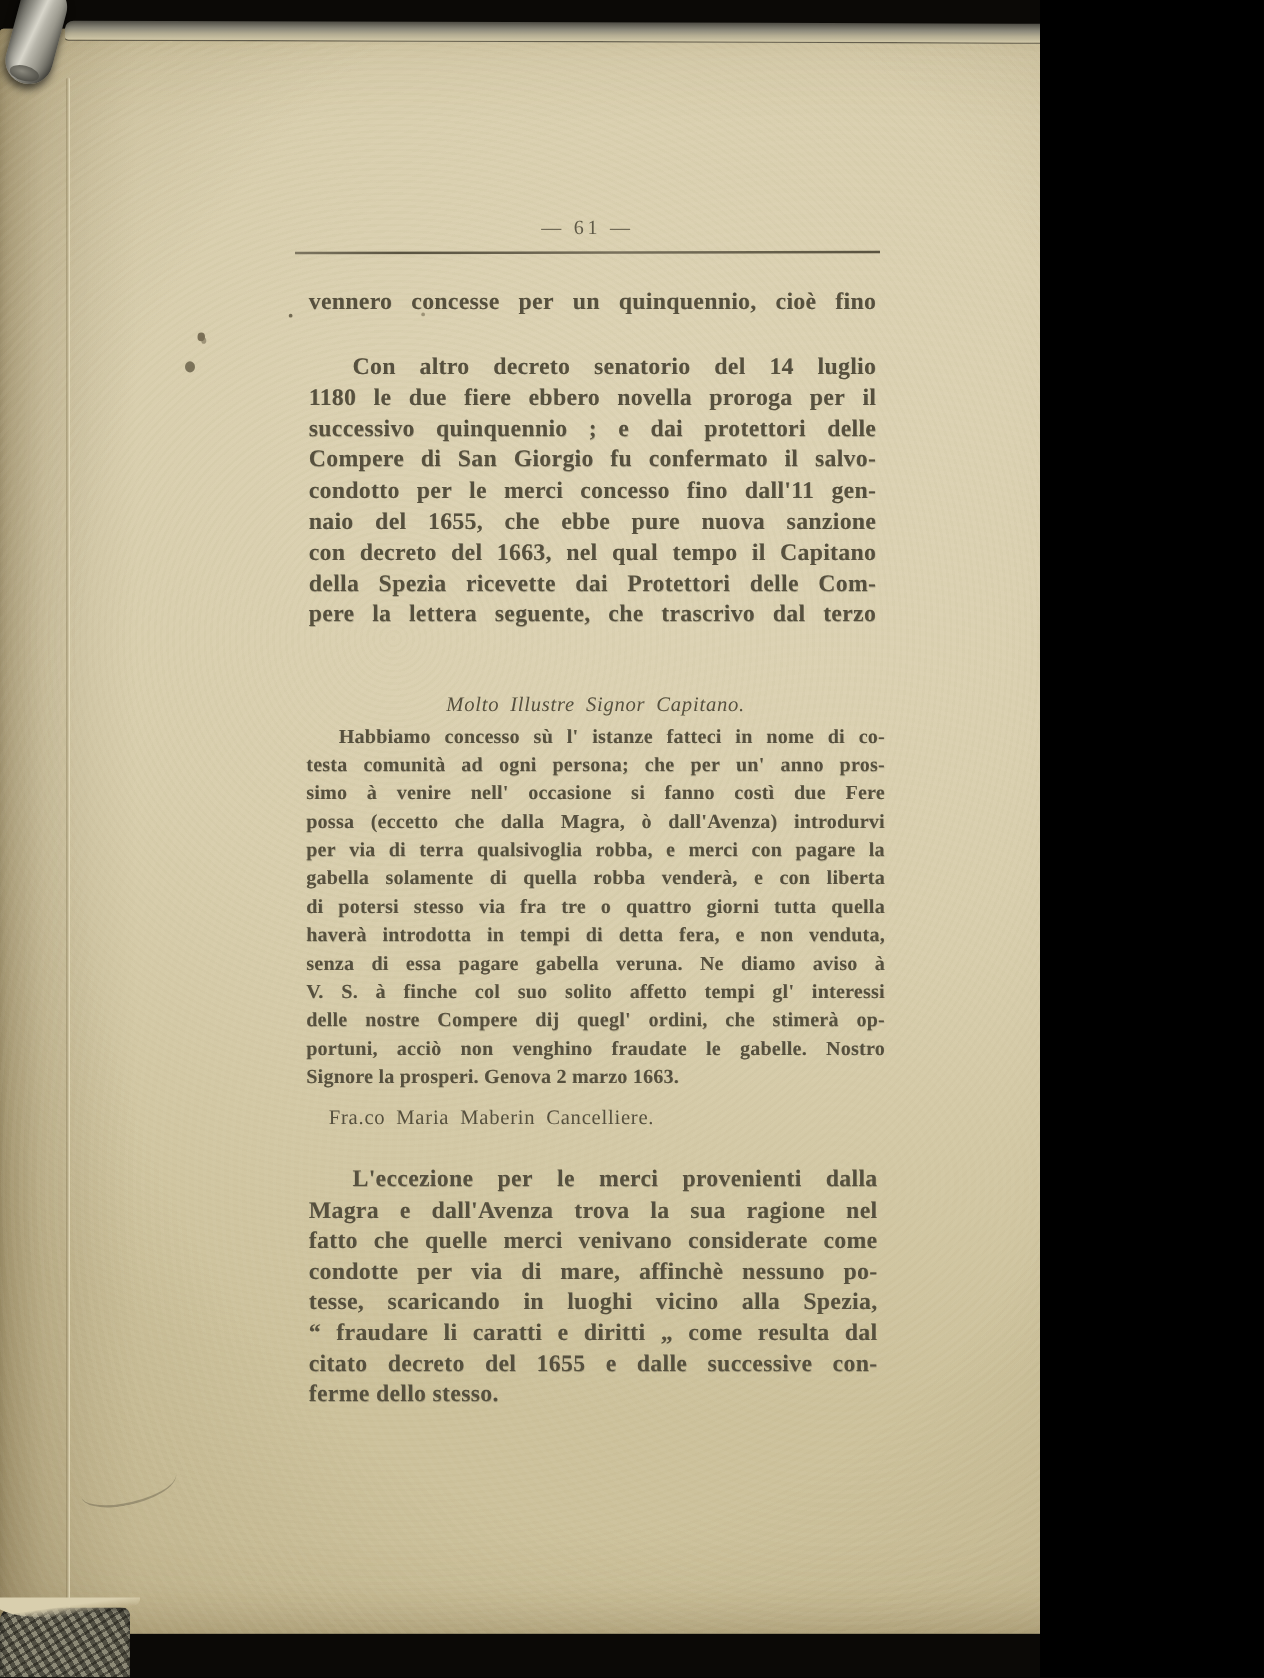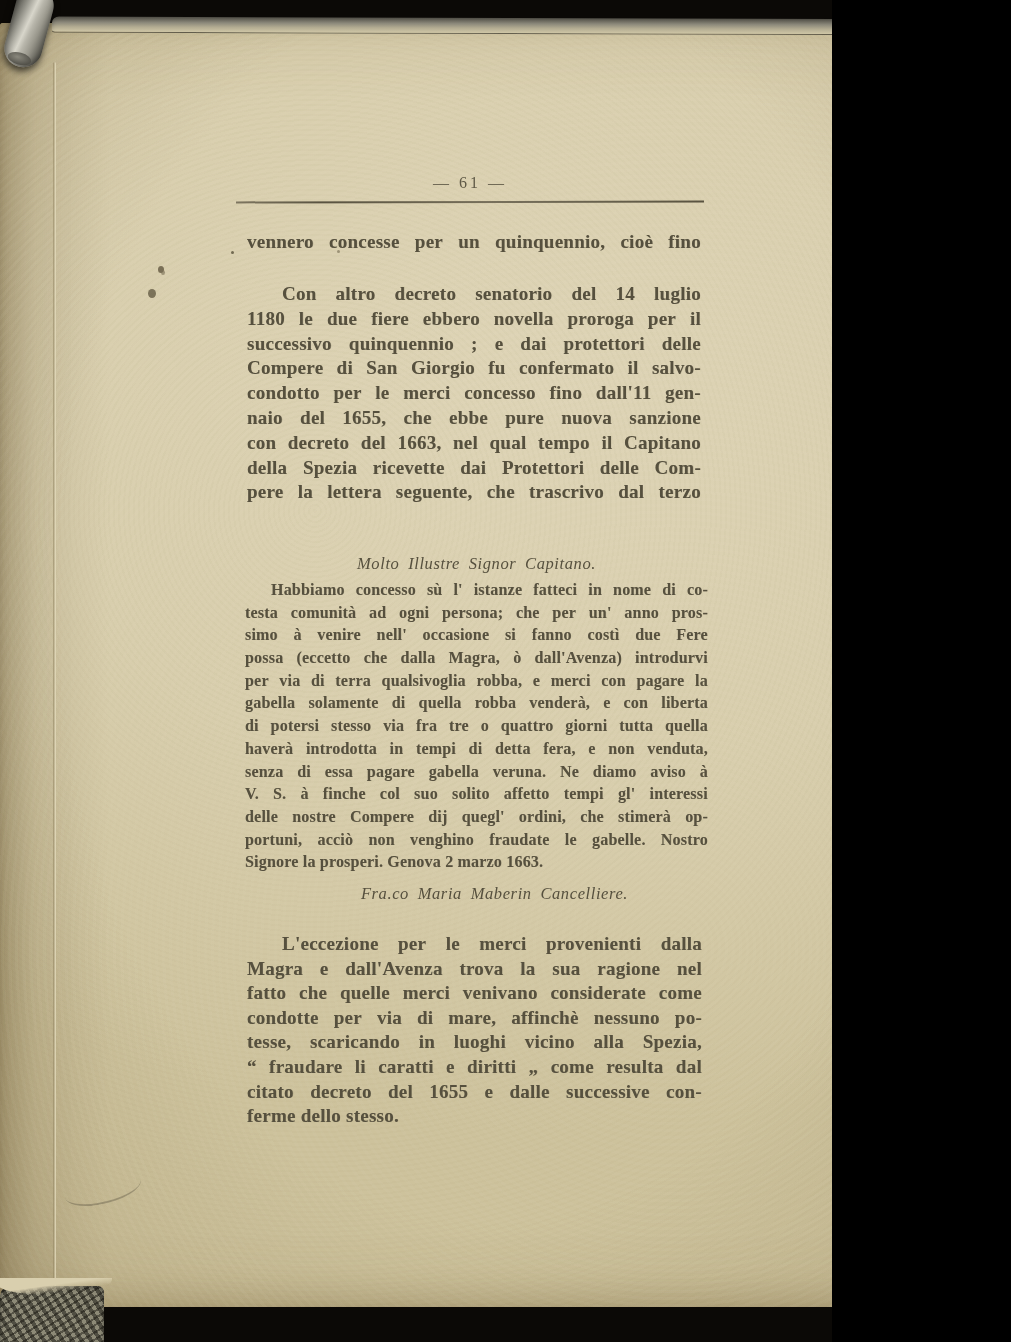--- a/index.html
+++ b/index.html
@@ -148,21 +148,21 @@
     text-align:center;font-style:italic;font-size:16.5px;
     letter-spacing:0.6px;word-spacing:4px;
   }
   #letterbody{
     left:245px;top:581px;width:463px;
     font-size:16px;--lh:22.7px;letter-spacing:0.2px;
     text-shadow:0.3px 0.3px 0.3px rgba(86,80,62,0.3);
   }
   #signature{
     position:absolute;left:263px;top:884px;width:463px;
-    text-align:center;font-style:italic;font-size:16.5px;
+    text-align:left;font-size:16.5px;
     letter-spacing:0.6px;word-spacing:4px;
   }
   #para3{left:247px;top:933px;width:455px;--lh:24.6px;}
 </style>
 </head>
 <body>
 
 <div id="canvas">
   <div id="paper"></div>
   <div id="deckle"></div>

